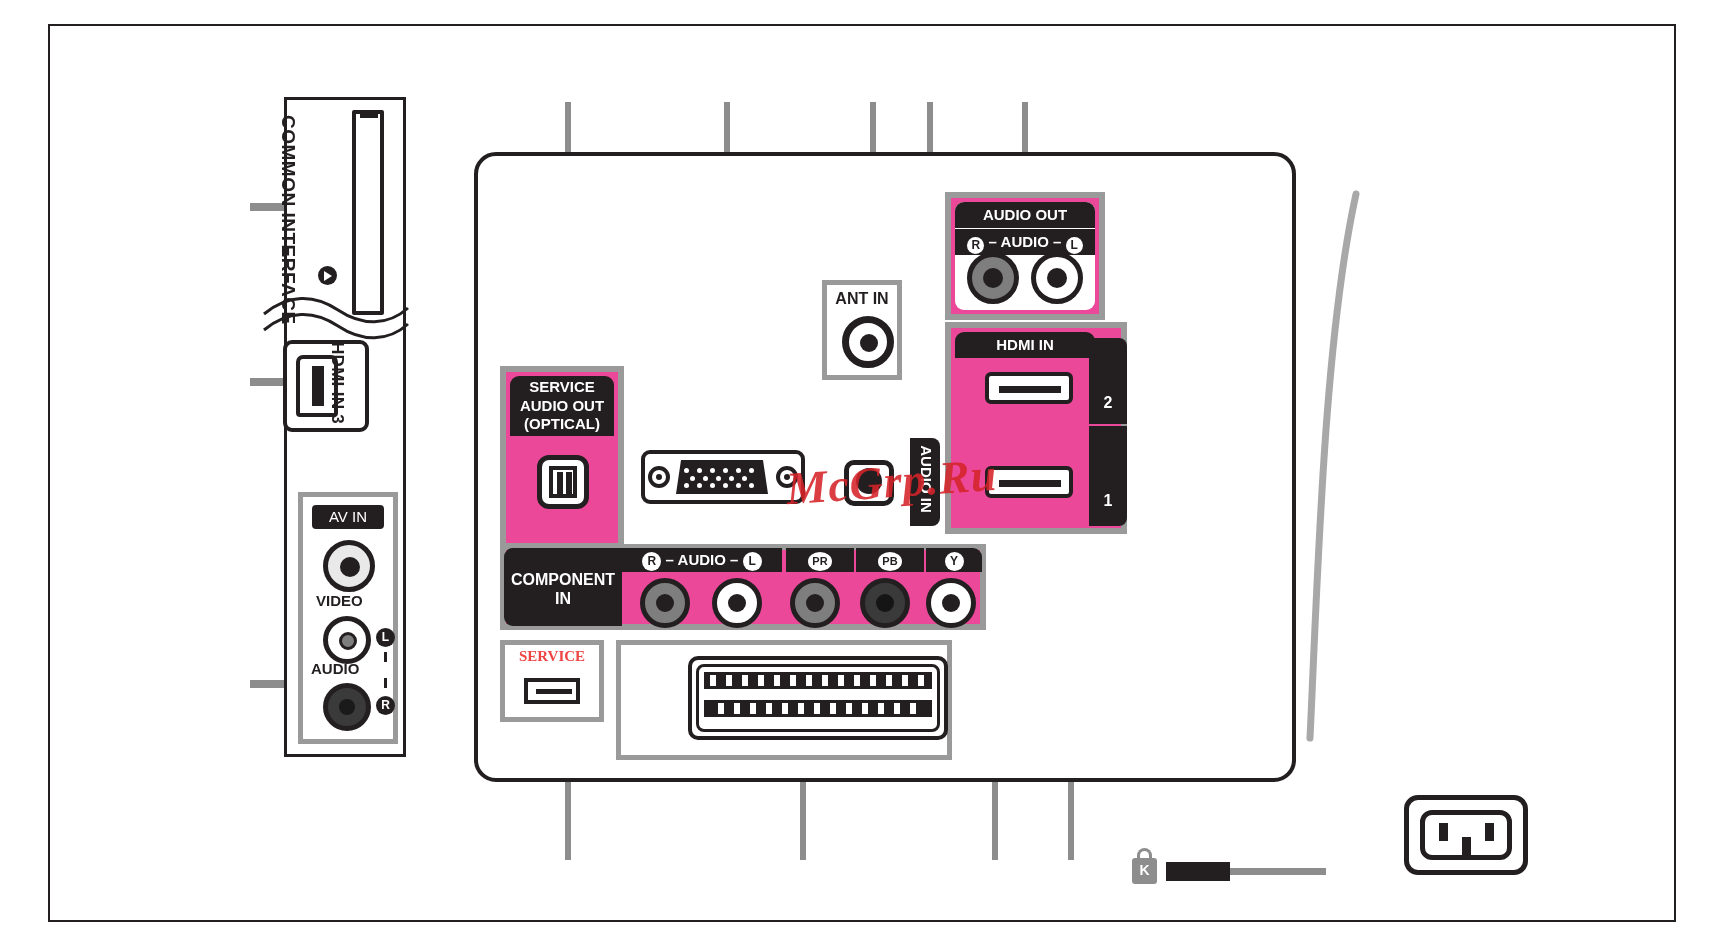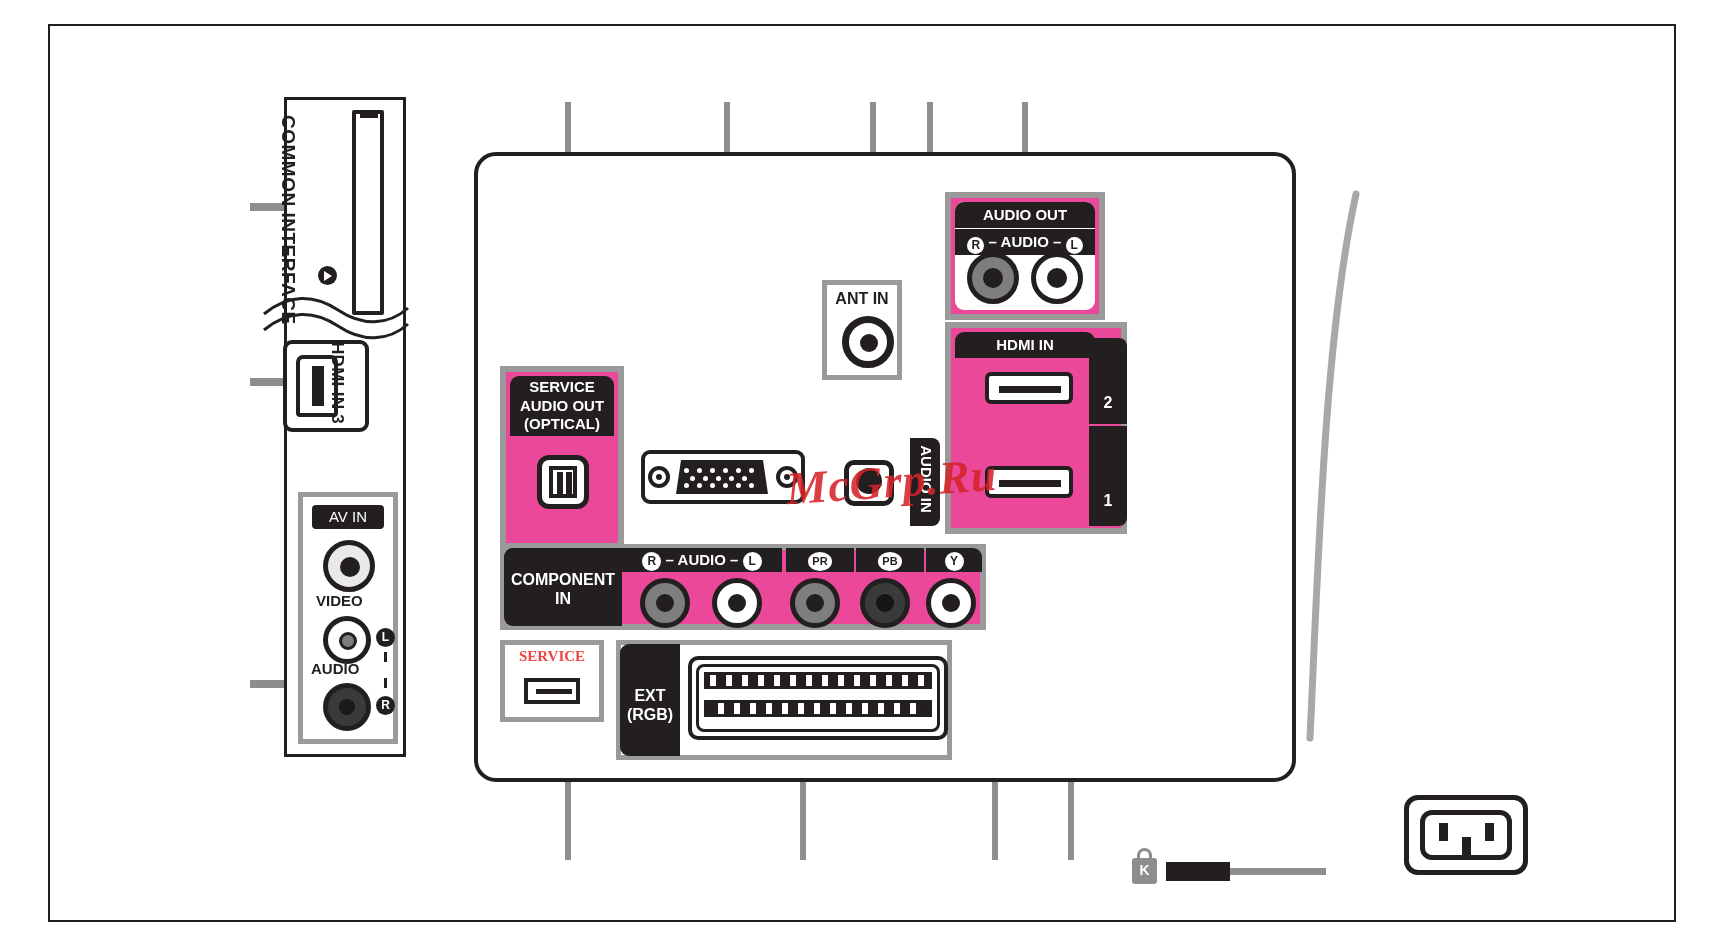--- a/index.html
+++ b/index.html
@@ -307,24 +307,20 @@
   </div>
   <div class="jack" style="left:926px;top:578px;width:50px;height:50px;border:5px solid #231f20;background:#fff;">
     <div style="position:absolute;left:11px;top:11px;width:18px;height:18px;border-radius:50%;background:#231f20;"></div>
   </div>
 
   <div class="blk" id="service"></div>
   <div class="svc-lbl">SERVICE</div>
   <div class="svc-usb"></div>
 
   <div class="blk" id="ext"></div>
-  <div class="ext-lbl">
-    <div>EXT</div>
-    <div>(RGB)</div>
-  </div>
   <div class="scart"></div>
   <div class="scart-in"></div>
   <div class="scart-row" style="left:704px;top:672px;width:228px;">
     <i style="left:6px"></i>
       <i style="left:22px"></i>
       <i style="left:38px"></i>
       <i style="left:54px"></i>
       <i style="left:70px"></i>
       <i style="left:86px"></i>
     <i style="left:102px"></i>

